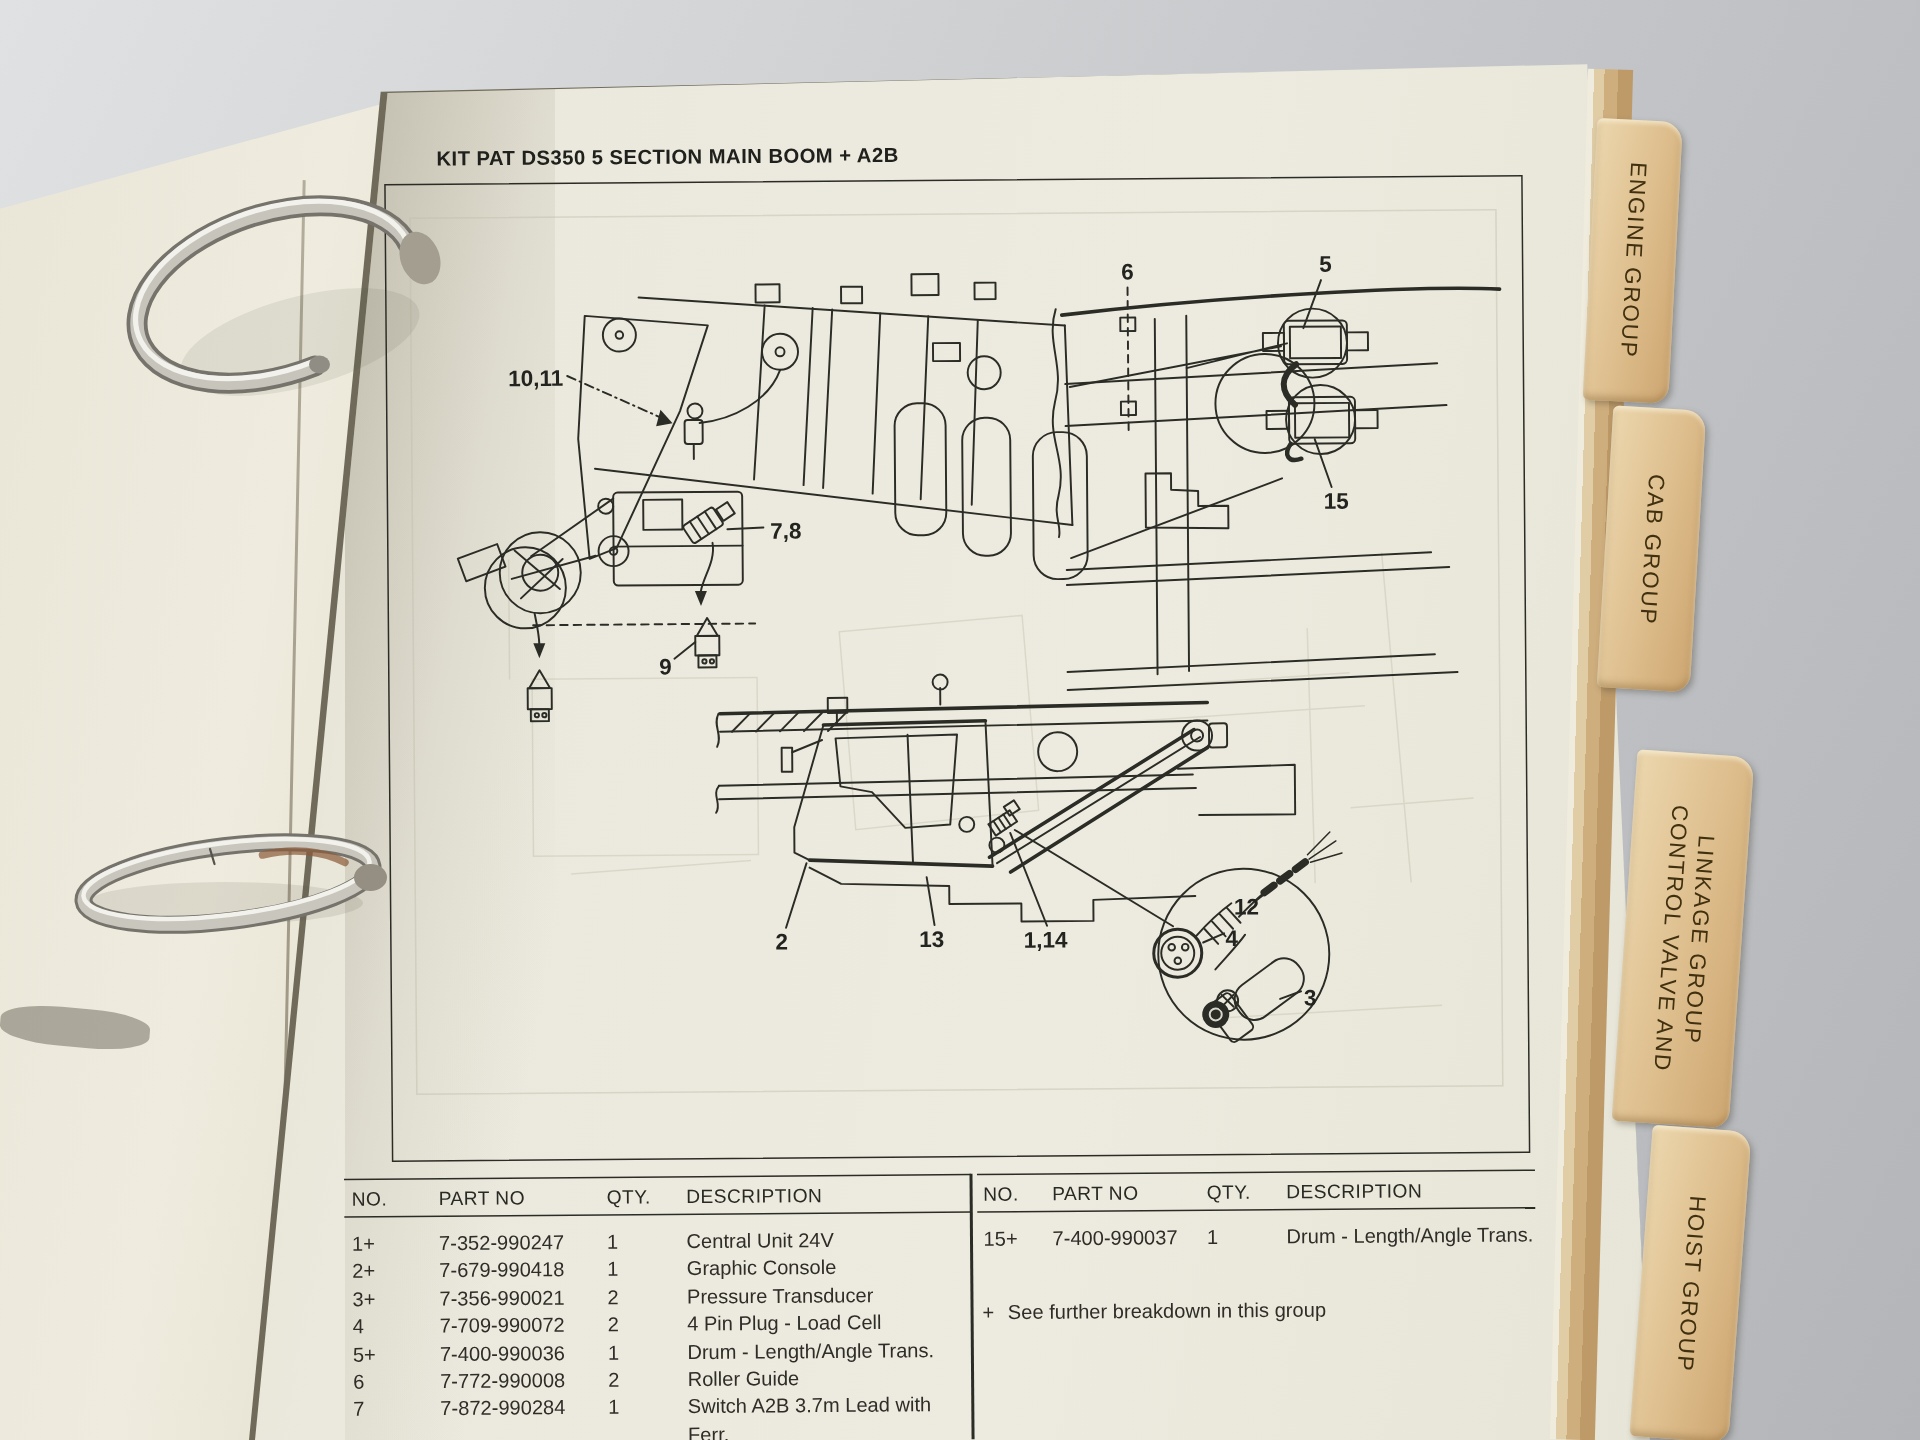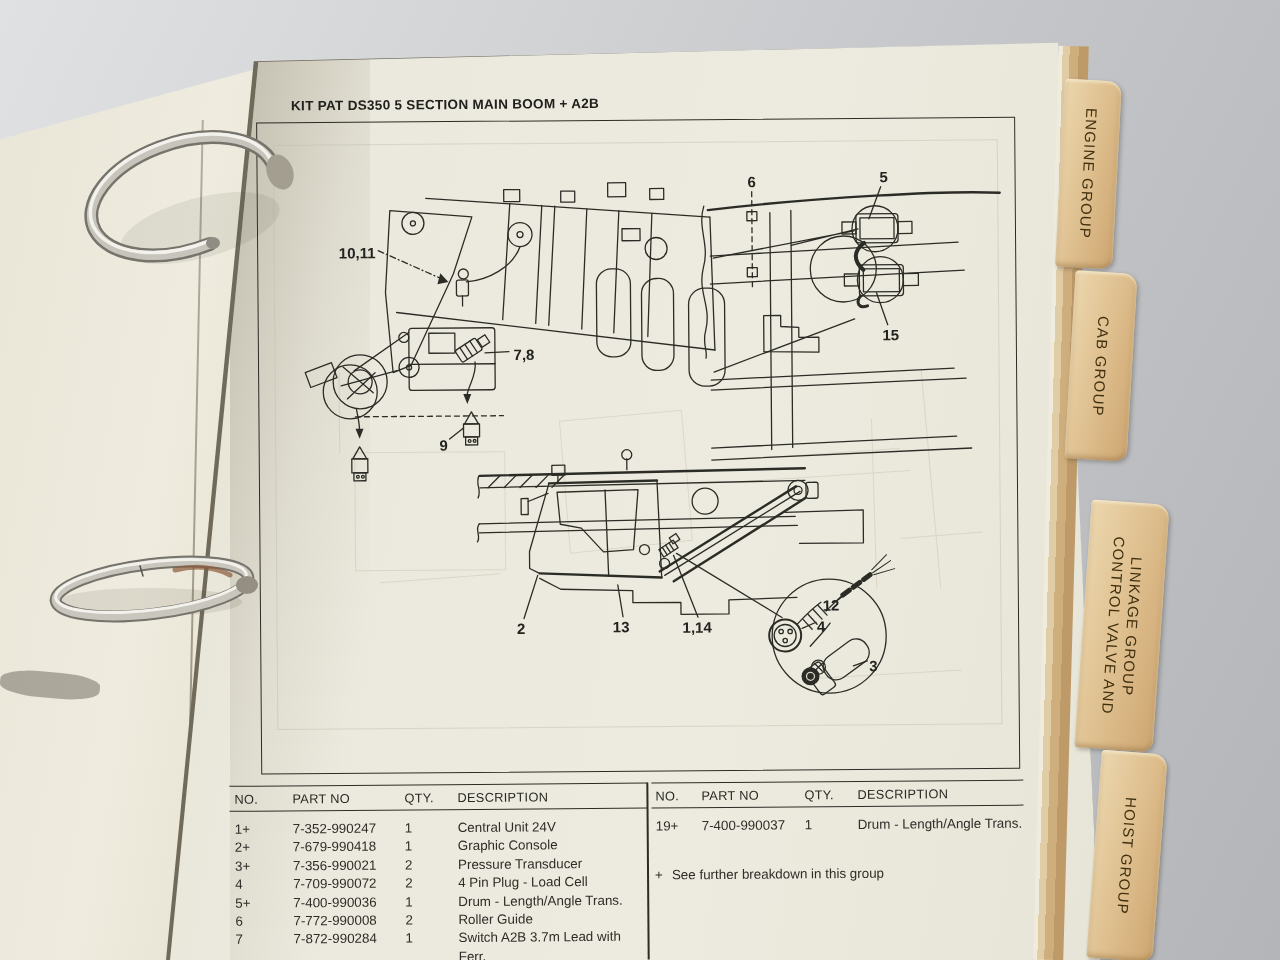--- a/index.html
+++ b/index.html
@@ -381,21 +381,21 @@
 
     <div class="abs ptable t-right">
       <div class="thead">
         <div>NO.</div>
         <div>PART NO</div>
         <div>QTY.</div>
         <div>DESCRIPTION</div>
       </div>
       <div class="tbody">
           <div class="trow">
-            <div class="cell">19+</div>
+            <div class="cell">15+</div>
             <div class="cell">7-400-990037</div>
             <div class="cell">1</div>
             <div class="cell">Drum - Length/Angle Trans.</div>
           </div>
         </div>
     </div>
 
     <div class="abs note">
       <span class="plus">+</span><span>See further breakdown in this group</span>
     </div>

